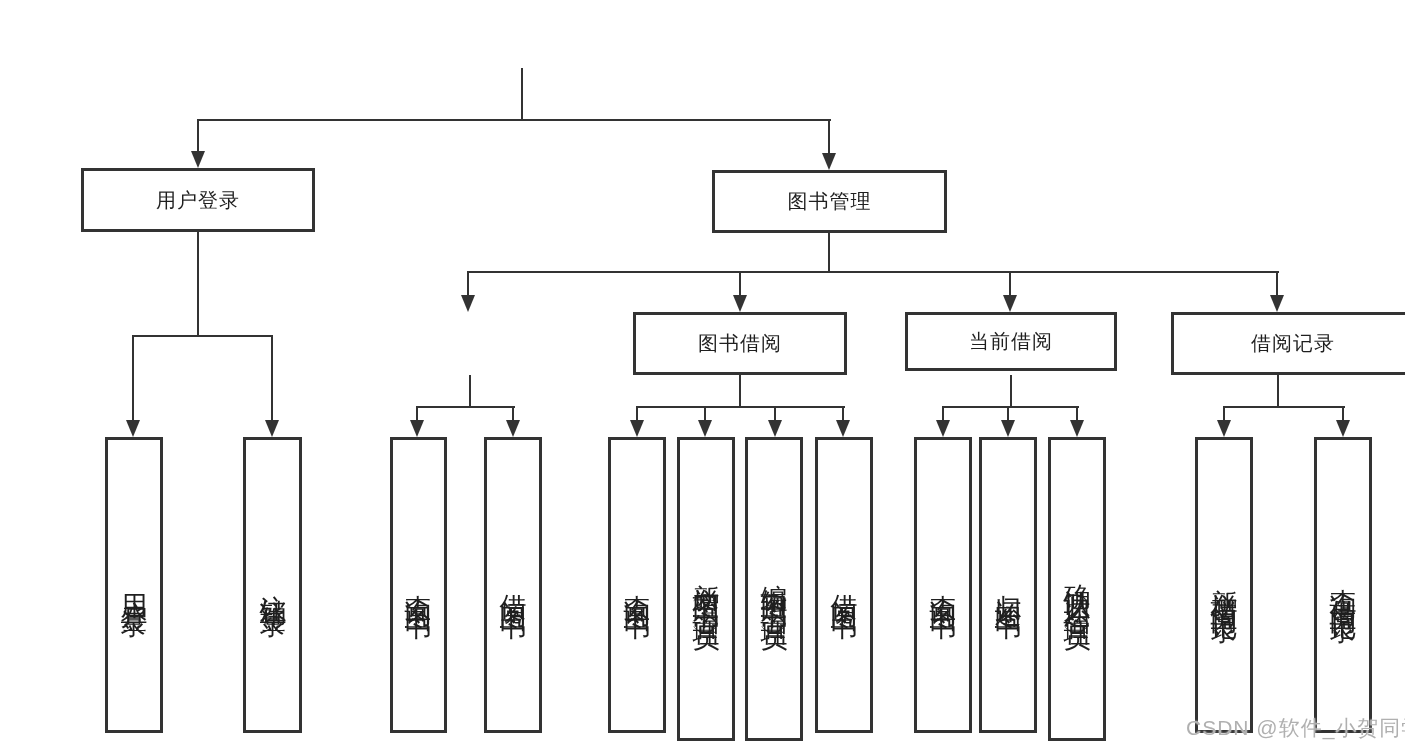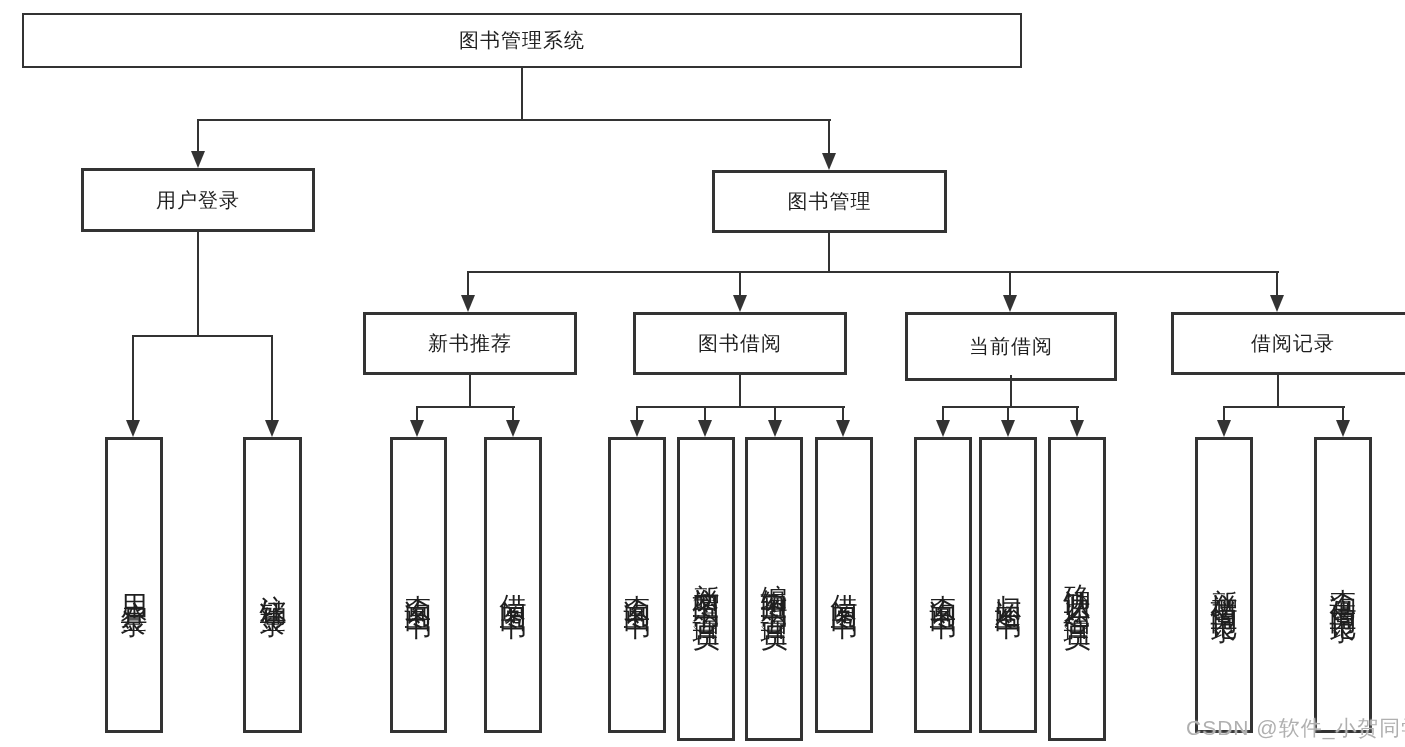--- a/index.html
+++ b/index.html
@@ -49,31 +49,29 @@
     white-space:nowrap;
     z-index:10;
     text-shadow:0 0 2px #ffffff;
   }
 </style>
 </head>
 <body>
 
 <div id="stage">
 
-  <div class="box rootbox" style="left:22px;top:13px;width:1000px;height:55px;">图书管理系统</div>
 
   <div class="box" style="left:81px;top:168px;width:234px;height:64px;">用户登录</div>
 
   <div class="box" style="left:712px;top:170px;width:235px;height:63px;text-align:right;">图书管理</div>
 
-  <div class="box" style="left:363px;top:312px;width:214px;height:63px;">新书推荐</div>
 
   <div class="box" style="left:633px;top:312px;width:214px;height:63px;text-align:right;">图书借阅</div>
 
-  <div class="box" style="left:905px;top:312px;width:212px;height:69px;">当前借阅</div>
+  <div class="box" style="left:905px;top:312px;width:212px;height:59px;">当前借阅</div>
 
   <div class="box" style="left:1171px;top:312px;width:244px;height:63px;font-family:Liberation Serif, serif;">借阅记录</div>
 
   <div class="box leaf" style="left:105px;top:437px;width:58px;height:296px;">用户登录</div>
   <div class="box leaf" style="left:243px;top:437px;width:59px;height:296px;">注销登录</div>
 
   <div class="box leaf" style="left:390px;top:437px;width:57px;height:296px;">查询图书</div>
   <div class="box leaf" style="left:484px;top:437px;width:58px;height:296px;">借阅图书</div>
 
   <div class="box leaf" style="left:608px;top:437px;width:58px;height:296px;">查询图书</div>

